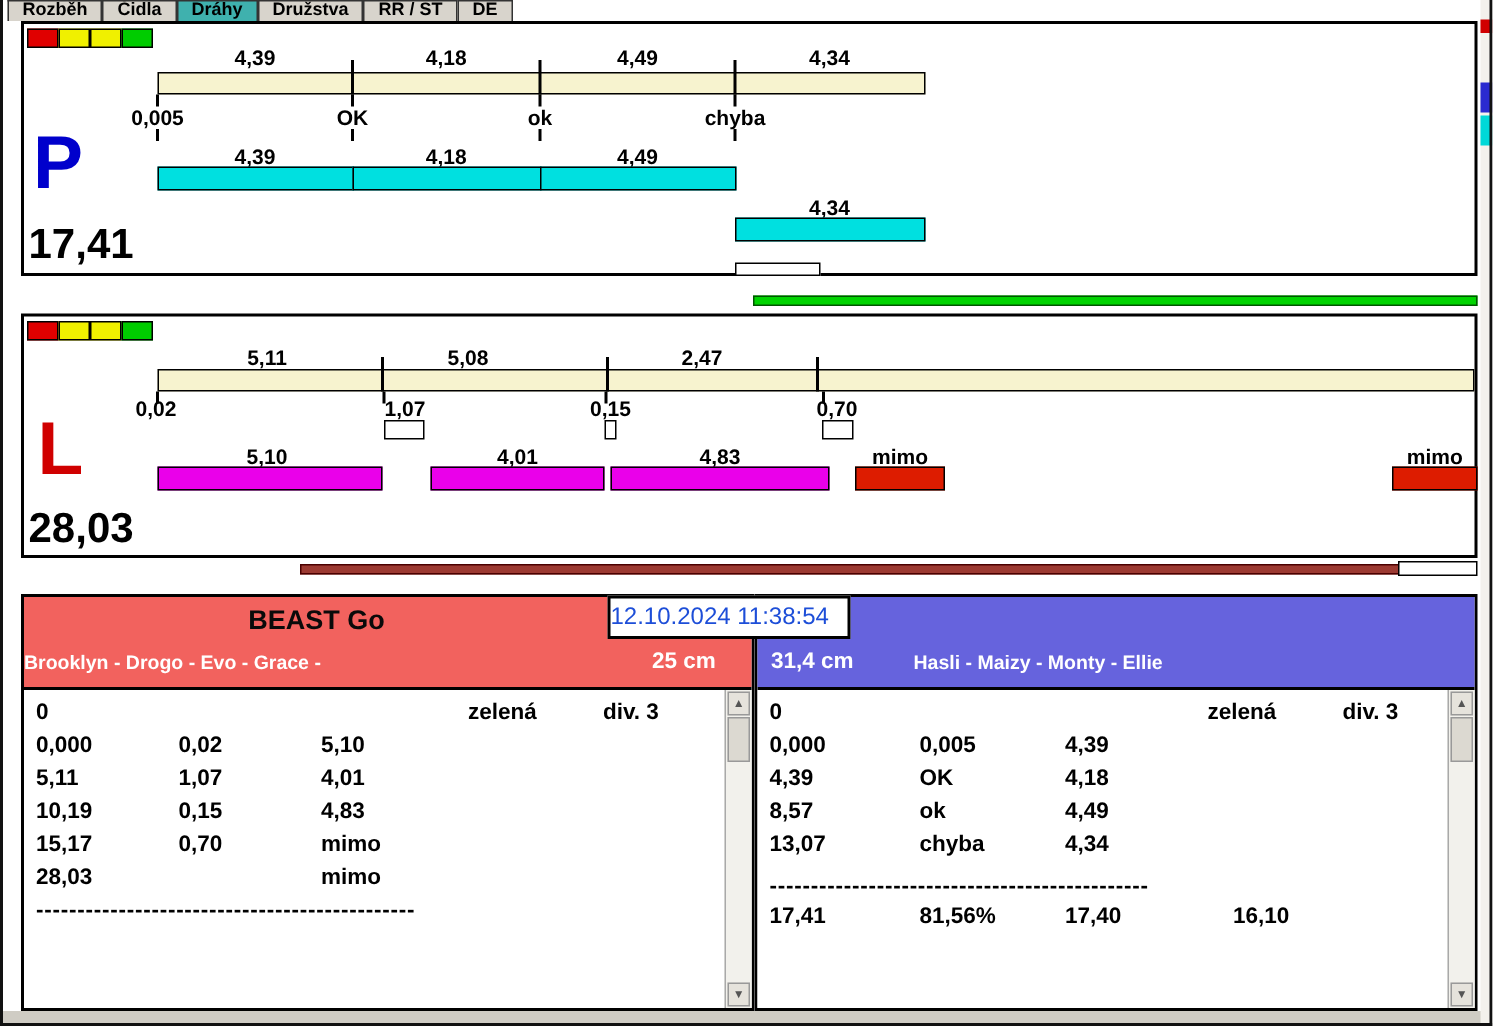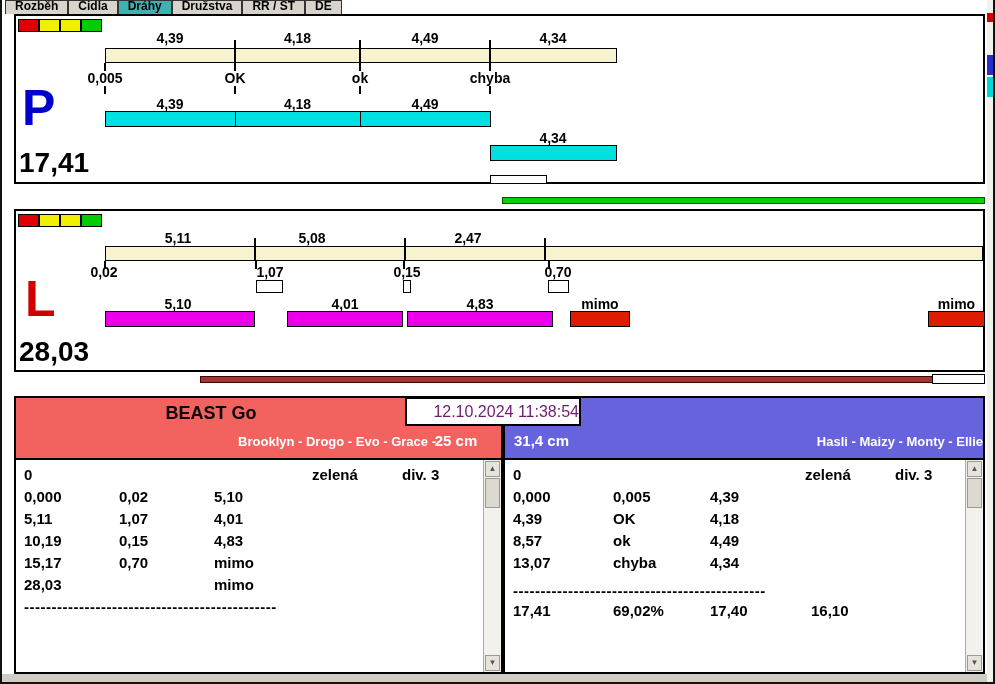--- a/index.html
+++ b/index.html
@@ -25,36 +25,36 @@
   
   .tabbar{position:absolute;left:5px;top:0;height:13px;display:flex;z-index:10}
   .tab{height:14px;overflow:hidden;background:#d8d4cc;border:1px solid #333;border-bottom:none;
        padding:0 9px;font-size:12px;font-weight:bold;color:#000;cursor:pointer}
   .tab span{display:block;margin-top:-2px;white-space:nowrap}
   .tab.selected{background:#3fb1ae}
   
   .team-block{position:absolute;border:2px solid #000;background:#fff}
   .team-header{position:absolute;left:0;top:0;right:0;height:60px}
   .t-title{position:absolute;font-size:18px;font-weight:bold;color:#0a0a0a;text-align:center;white-space:nowrap}
-  .t-lineup{position:absolute;font-size:13px;font-weight:bold;color:#fff;text-align:right;white-space:nowrap}
+  .t-lineup{position:absolute;font-size:13px;font-weight:bold;color:#fff;text-align:left;white-space:nowrap}
   .t-height{position:absolute;font-size:15px;font-weight:bold;color:#fff;white-space:nowrap}
   .content{position:absolute;left:0;right:0;top:60px;bottom:0;border-top:2px solid #000;
            background:#fff;font-weight:bold;font-size:15px;color:#000}
   .rows{position:absolute;left:8px;top:6px;right:26px}
   .row{position:relative;height:22px}
   .row span{position:absolute;top:0;white-space:nowrap}
   .sep-row{position:relative;height:20px}
   .sep-row span{position:absolute;top:0;display:block;width:292px;overflow:hidden;white-space:nowrap;letter-spacing:0.5px}
   .spacer{height:6px}
   .scrollbar{position:absolute;top:0;bottom:0;right:0;width:18px;background:#f2f1ec;border-left:1px solid #a9a9a9}
   .scroll-btn{position:absolute;left:1px;right:1px;height:16px;background:#e6e3dc;border:1px solid #999;
               font-size:8px;text-align:center;line-height:14px;color:#555;cursor:pointer}
   .scroll-thumb{position:absolute;left:1px;right:1px;top:18px;height:30px;background:#dcd9d1;border:1px solid #999;cursor:pointer}
-  .clockbox{position:absolute;left:405px;top:397px;width:176px;height:29px;background:#fff;border:2px solid #000;
-            z-index:12;text-align:right;font-size:16px;line-height:25px;color:#701a75}
+  .clockbox{position:absolute;left:405px;top:397px;width:162px;height:29px;background:#fff;border:2px solid #000;
+            z-index:12;text-align:left;font-size:16px;line-height:25px;color:#1d4ed8}
   .strip{position:absolute;left:987px;top:0;width:8px;height:684px;background:#f3f1ec;z-index:5}
   .strip div{position:absolute;left:0;width:8px}
 </style>
 </head>
 <body>
 
 <div class="screen">
 
   <div class="tabbar">
     <div class="tab">
@@ -267,23 +267,23 @@
           <span style="left:0">13,07</span>
           <span style="left:100px">chyba</span>
           <span style="left:197px">4,34</span>
         </div>
         <div class="spacer"></div>
         <div class="sep-row">
           <span>----------------------------------------------</span>
         </div>
         <div class="row">
           <span style="left:0">17,41</span>
-          <span style="left:100px">69,02%</span>
+          <span style="left:100px">81,56%</span>
           <span style="left:197px">17,40</span>
-          <span style="left:298px">16,10</span>
+          <span style="left:309px">16,10</span>
         </div>
       </div>
       <div class="scrollbar">
         <div class="scroll-btn" style="top:1px">▲</div>
         <div class="scroll-thumb"></div>
         <div class="scroll-btn" style="bottom:1px">▼</div>
       </div>
     </div>
   </div>
 

